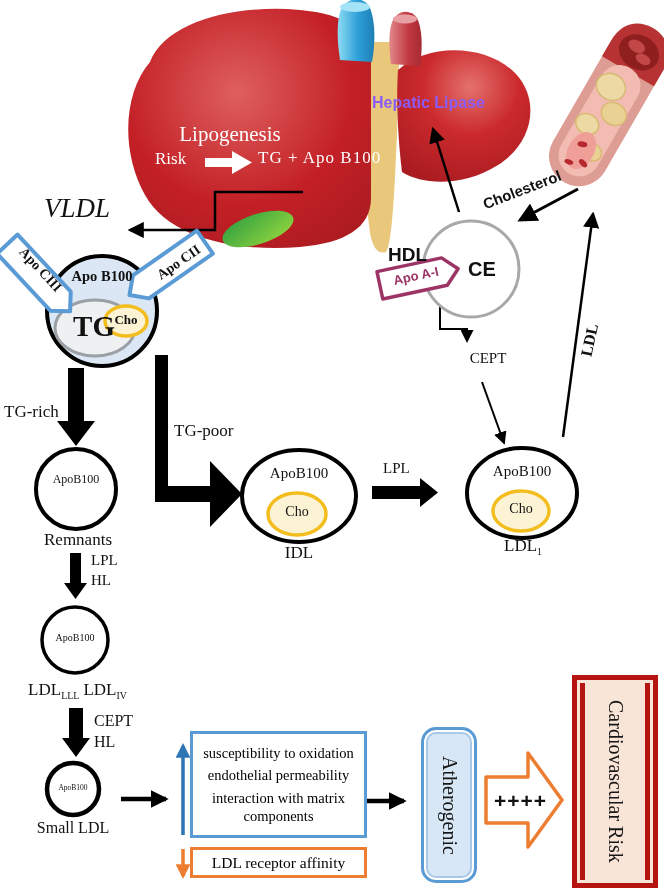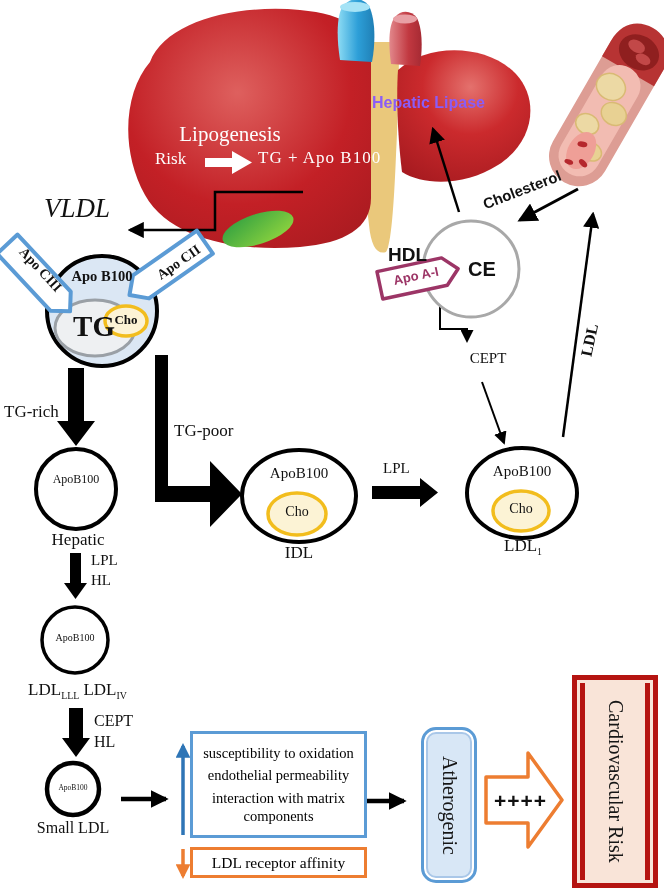--- a/index.html
+++ b/index.html
@@ -186,21 +186,21 @@
 <div class="t sans b" style="left:468px;top:258px;font-size:20px;">CE</div>
 <div class="t sans b c" style="left:376px;top:268px;width:80px;font-size:13px;color:#9c3566;transform:rotate(-12deg);padding-right:12px;">Apo A-I</div>
 <div class="t ser c" style="left:460px;top:350px;width:56px;font-size:15px;">CEPT</div>
 <div class="t sans b c" style="left:470px;top:181px;width:104px;font-size:15px;transform:rotate(-21deg);">Cholesterol</div>
 <div class="t ser b c" style="left:560px;top:331px;width:60px;font-size:16px;transform:rotate(-78deg);">LDL</div>
 
 <div class="t ser" style="left:4px;top:402px;font-size:17px;">TG-rich</div>
 <div class="t ser" style="left:174px;top:421px;font-size:17px;">TG-poor</div>
 
 <div class="t ser c" style="left:36px;top:473px;width:80px;font-size:12px;">ApoB100</div>
-<div class="t ser c" style="left:34px;top:530px;width:88px;font-size:17px;">Hepatic</div>
+<div class="t ser c" style="left:34px;top:530px;width:88px;font-size:17px;">Remnants</div>
 <div class="t ser" style="left:91px;top:551px;font-size:15px;line-height:19.5px;">
   <div>LPL</div>
   <div>HL</div>
 </div>
 
 <div class="t ser c" style="left:259px;top:465px;width:80px;font-size:15px;">ApoB100</div>
 <div class="t ser c" style="left:277px;top:504px;width:40px;font-size:14px;">Cho</div>
 <div class="t ser c" style="left:269px;top:543px;width:60px;font-size:17px;">IDL</div>
 <div class="t ser" style="left:383px;top:460px;font-size:15px;">LPL</div>
 

